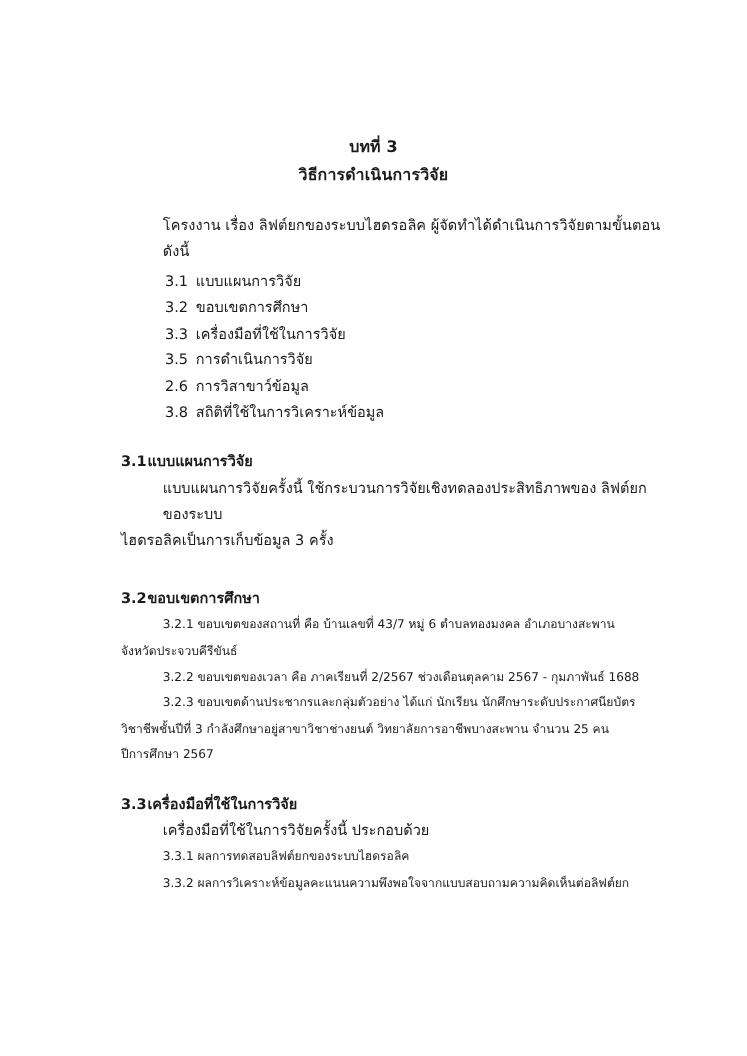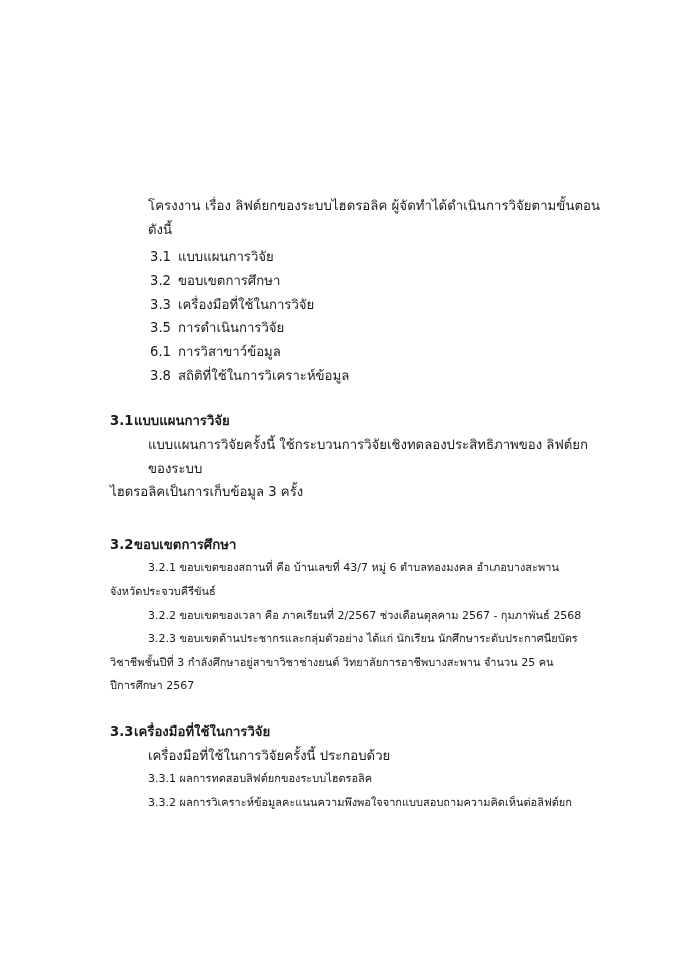--- a/index.html
+++ b/index.html
@@ -140,20 +140,24 @@
   .subitem .wrap {
     display: block;
     padding-left: 0;
   }
 </style>
 </head>
 <body style="background: rgb(255, 255, 255); color: rgb(26, 26, 26);">
 
 <div class="page">
 
+  <div class="title-block">
+    <span class="title-line">บทที่ 3</span>
+    <span class="title-line sub">วิธีการดำเนินการวิจัย</span>
+  </div>
 
   <div class="content">
 
     <p class="line intro">โครงงาน เรื่อง ลิฟต์ยกของระบบไฮดรอลิค ผู้จัดทำได้ดำเนินการวิจัยตามขั้นตอนดังนี้</p>
 
     <ul class="toc">
       <li>
         <span class="num">3.1</span>
         <span class="txt">แบบแผนการวิจัย</span>
       </li>
@@ -163,21 +167,21 @@
       </li>
       <li>
         <span class="num">3.3</span>
         <span class="txt">เครื่องมือที่ใช้ในการวิจัย</span>
       </li>
       <li>
         <span class="num">3.5</span>
         <span class="txt">การดำเนินการวิจัย</span>
       </li>
       <li>
-        <span class="num">6.1</span>
+        <span class="num">2.6</span>
         <span class="txt">การวิสาขาว์ข้อมูล</span>
       </li>
       <li>
         <span class="num">3.8</span>
         <span class="txt">สถิติที่ใช้ในการวิเคราะห์ข้อมูล</span>
       </li>
     </ul>
 
     <p class="sec-head gap-before-sec-lg">
       <span class="hnum">3.1</span><span>แบบแผนการวิจัย</span>
@@ -190,21 +194,21 @@
     <p class="sec-head gap-before-sec">
       <span class="hnum">3.2</span><span>ขอบเขตการศึกษา</span>
     </p>
 
     <p class="subitem gap-sm">
       <span class="sline">3.2.1  ขอบเขตของสถานที่ คือ บ้านเลขที่ 43/7 หมู่ 6 ตำบลทองมงคล อำเภอบางสะพาน</span>
       <span class="wrap">จังหวัดประจวบคีรีขันธ์</span>
     </p>
 
     <p class="subitem">
-      <span class="sline">3.2.2  ขอบเขตของเวลา คือ ภาคเรียนที่ 2/2567 ช่วงเดือนตุลคาม 2567 - กุมภาพันธ์ 2568</span>
+      <span class="sline">3.2.2  ขอบเขตของเวลา คือ ภาคเรียนที่ 2/2567 ช่วงเดือนตุลคาม 2567 - กุมภาพันธ์ 1688</span>
     </p>
 
     <p class="subitem">
       <span class="sline">3.2.3  ขอบเขตด้านประชากรและกลุ่มตัวอย่าง ได้แก่ นักเรียน นักศึกษาระดับประกาศนียบัตร</span>
       <span class="wrap">วิชาชีพชั้นปีที่ 3 กำลังศึกษาอยู่สาขาวิชาช่างยนต์ วิทยาลัยการอาชีพบางสะพาน จำนวน  25 คน</span>
       <span class="wrap">ปีการศึกษา 2567</span>
     </p>
 
     <p class="sec-head gap-before-sec-lg">
       <span class="hnum">3.3</span><span>เครื่องมือที่ใช้ในการวิจัย</span>

